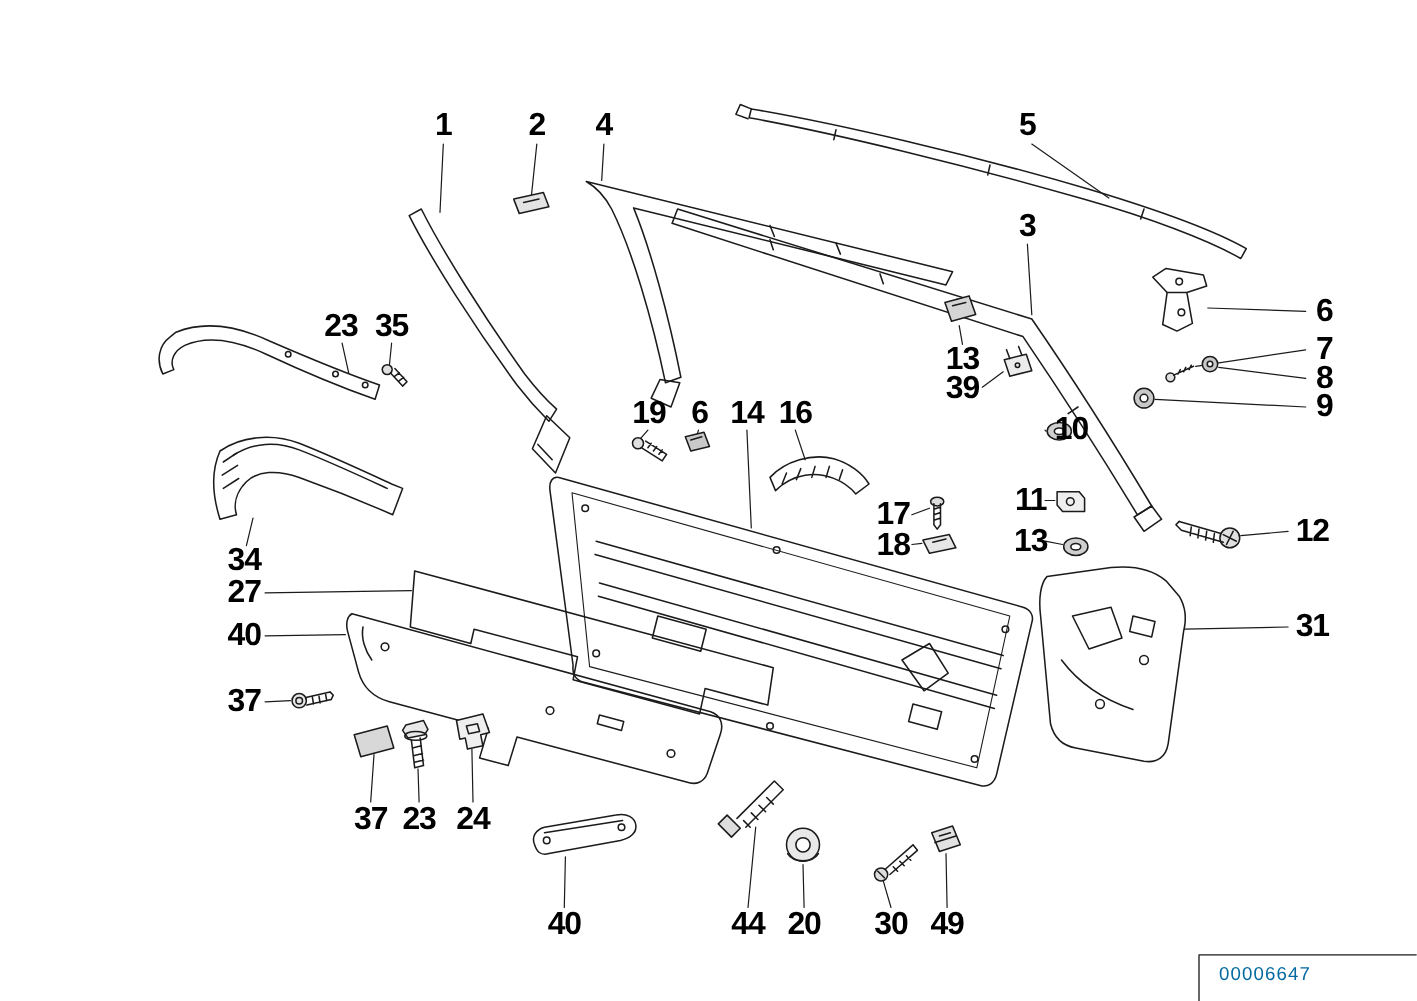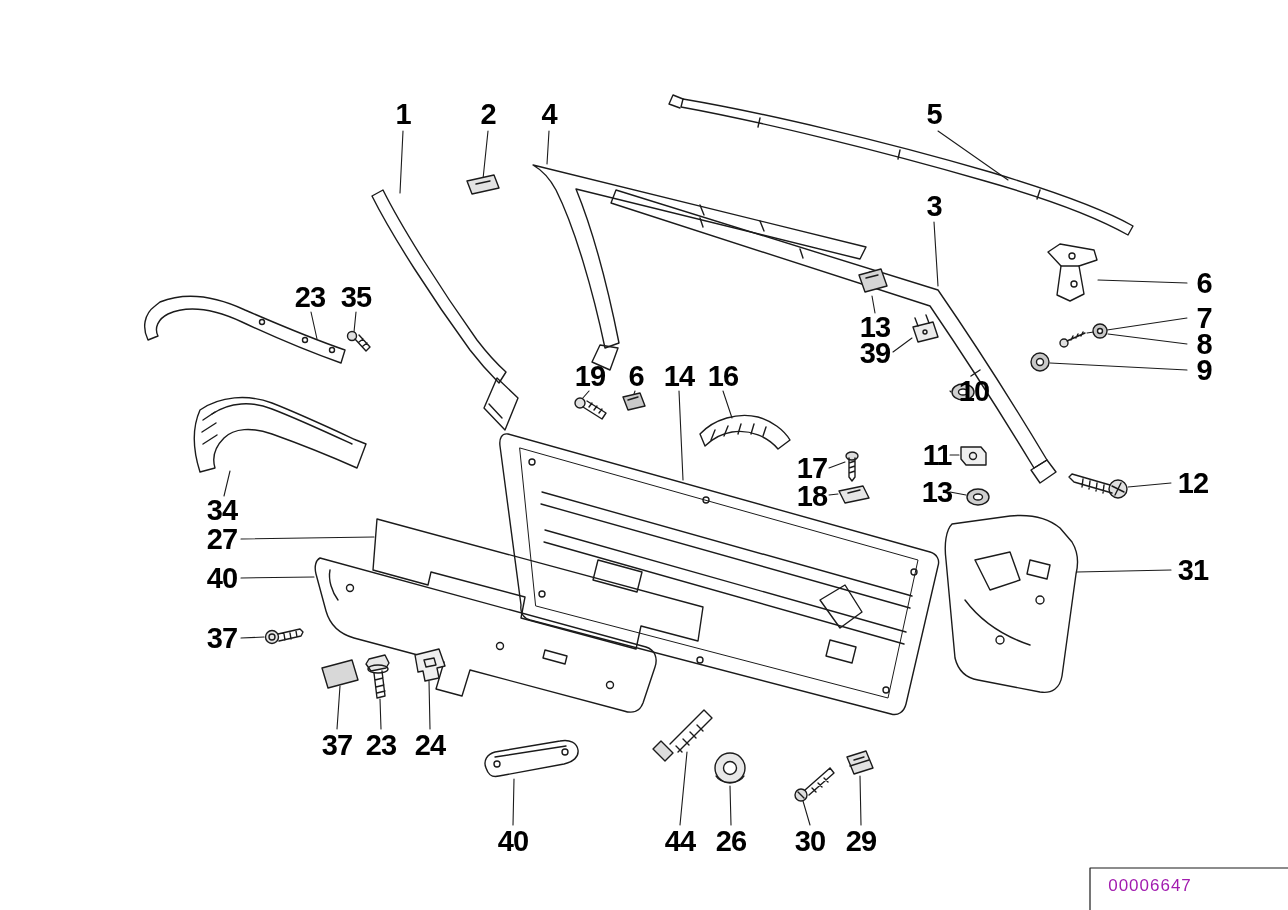--- a/index.html
+++ b/index.html
@@ -3,21 +3,21 @@
 <meta charset="utf-8">
 <style>
   html,body{margin:0;padding:0;background:#ffffff;}
   #stage{position:relative;width:1288px;height:910px;background:#ffffff;overflow:hidden;
          font-family:"Liberation Sans",sans-serif;}
   #artwork{position:absolute;left:0;top:0;width:1288px;height:910px;}
   .callout{position:absolute;transform:translate(-50%,-50%);
            font:bold 29px "Liberation Sans",sans-serif;color:#000;white-space:nowrap;
            letter-spacing:-1px;}
   .drawing-number{position:absolute;transform:translate(-50%,-50%);
-           font:17px "Liberation Sans",sans-serif;color:#a21caf;letter-spacing:1px;}
+           font:17px "Liberation Sans",sans-serif;color:#0369a1;letter-spacing:1px;}
 </style>
 </head>
 <body>
 
 <div id="stage">
 
   <svg id="artwork" viewBox="0 0 1288 910" xmlns="http://www.w3.org/2000/svg">
     <g stroke="#1b1b1b" stroke-width="1.4" fill="none" stroke-linecap="round" stroke-linejoin="round">
 
       <path stroke-width="1.1" d="
@@ -306,18 +306,18 @@
   <div class="callout" style="left:222px;top:510px">34</div>
   <div class="callout" style="left:222px;top:539px">27</div>
   <div class="callout" style="left:1193px;top:570px">31</div>
   <div class="callout" style="left:222px;top:578px">40</div>
   <div class="callout" style="left:222px;top:638px">37</div>
   <div class="callout" style="left:337px;top:745px">37</div>
   <div class="callout" style="left:381px;top:745px">23</div>
   <div class="callout" style="left:430px;top:745px">24</div>
   <div class="callout" style="left:513px;top:841px">40</div>
   <div class="callout" style="left:680px;top:841px">44</div>
-  <div class="callout" style="left:731px;top:841px">26</div>
+  <div class="callout" style="left:731px;top:841px">20</div>
   <div class="callout" style="left:810px;top:841px">30</div>
-  <div class="callout" style="left:861px;top:841px">29</div>
+  <div class="callout" style="left:861px;top:841px">49</div>
 
   <div class="drawing-number" style="left:1150px;top:886px">00006647</div>
 </div>
 
 </body></html>

